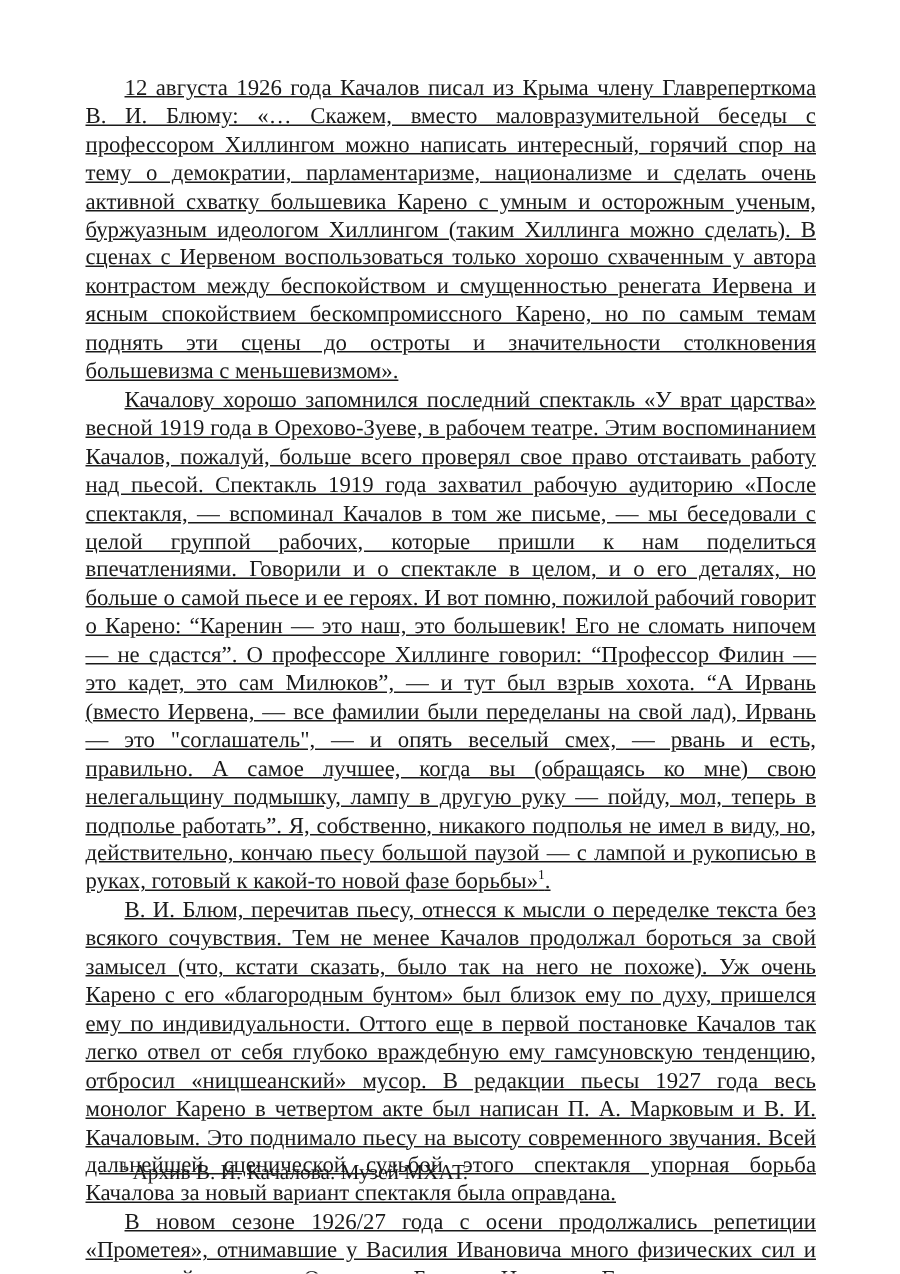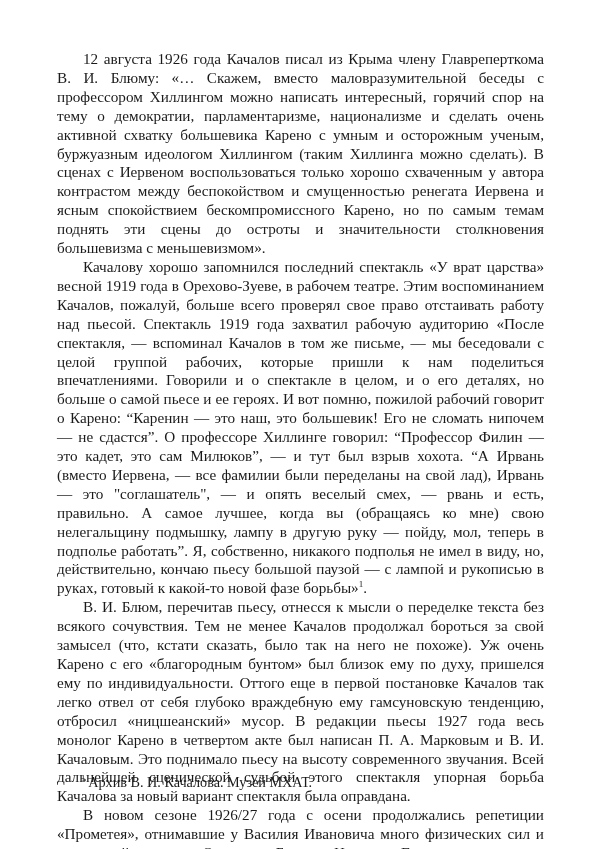--- a/index.html
+++ b/index.html
@@ -21,20 +21,21 @@
     top: 50px;
     width: 487px;
   }
   .para {
     margin: 0;
     font-size: 15.2px;
     line-height: 18.9px;
     text-align: justify;
     text-indent: 26px;
     hyphens: none;
+    text-decoration: underline;
   }
   .para sup {
     font-size: 9px;
     line-height: 0;
     vertical-align: super;
   }
   .footnote {
     position: absolute;
     left: 81px;
     top: 773px;

